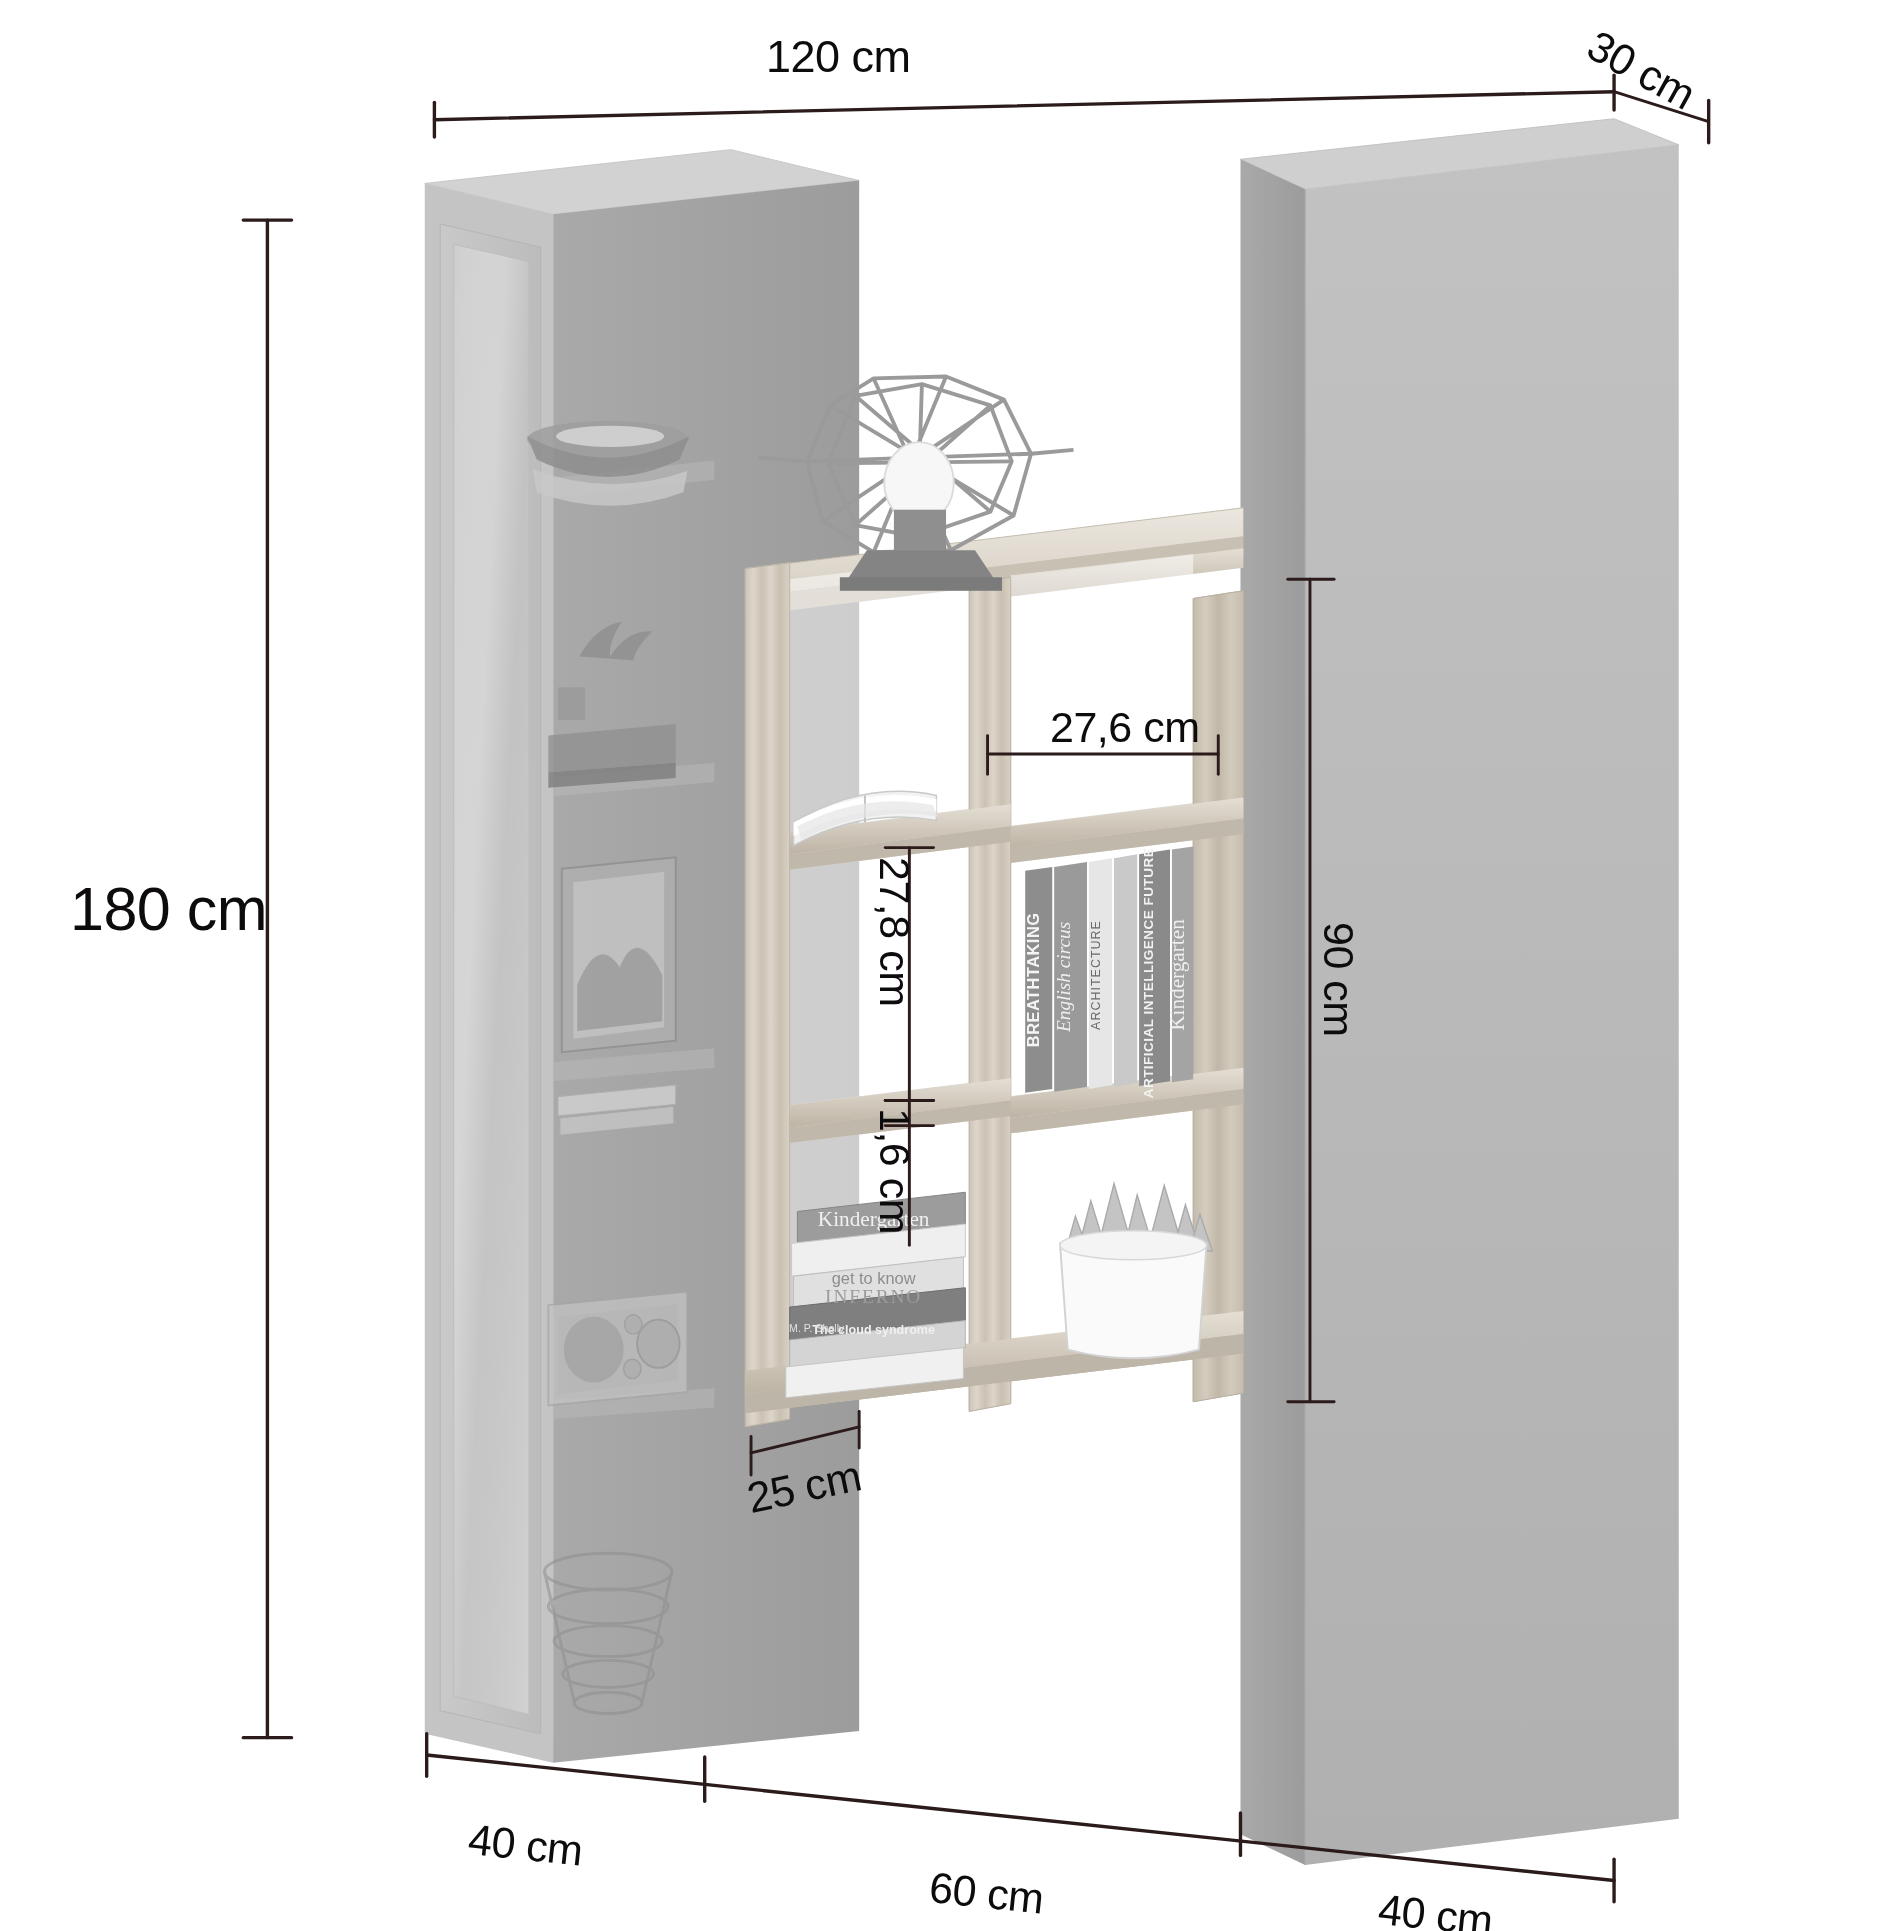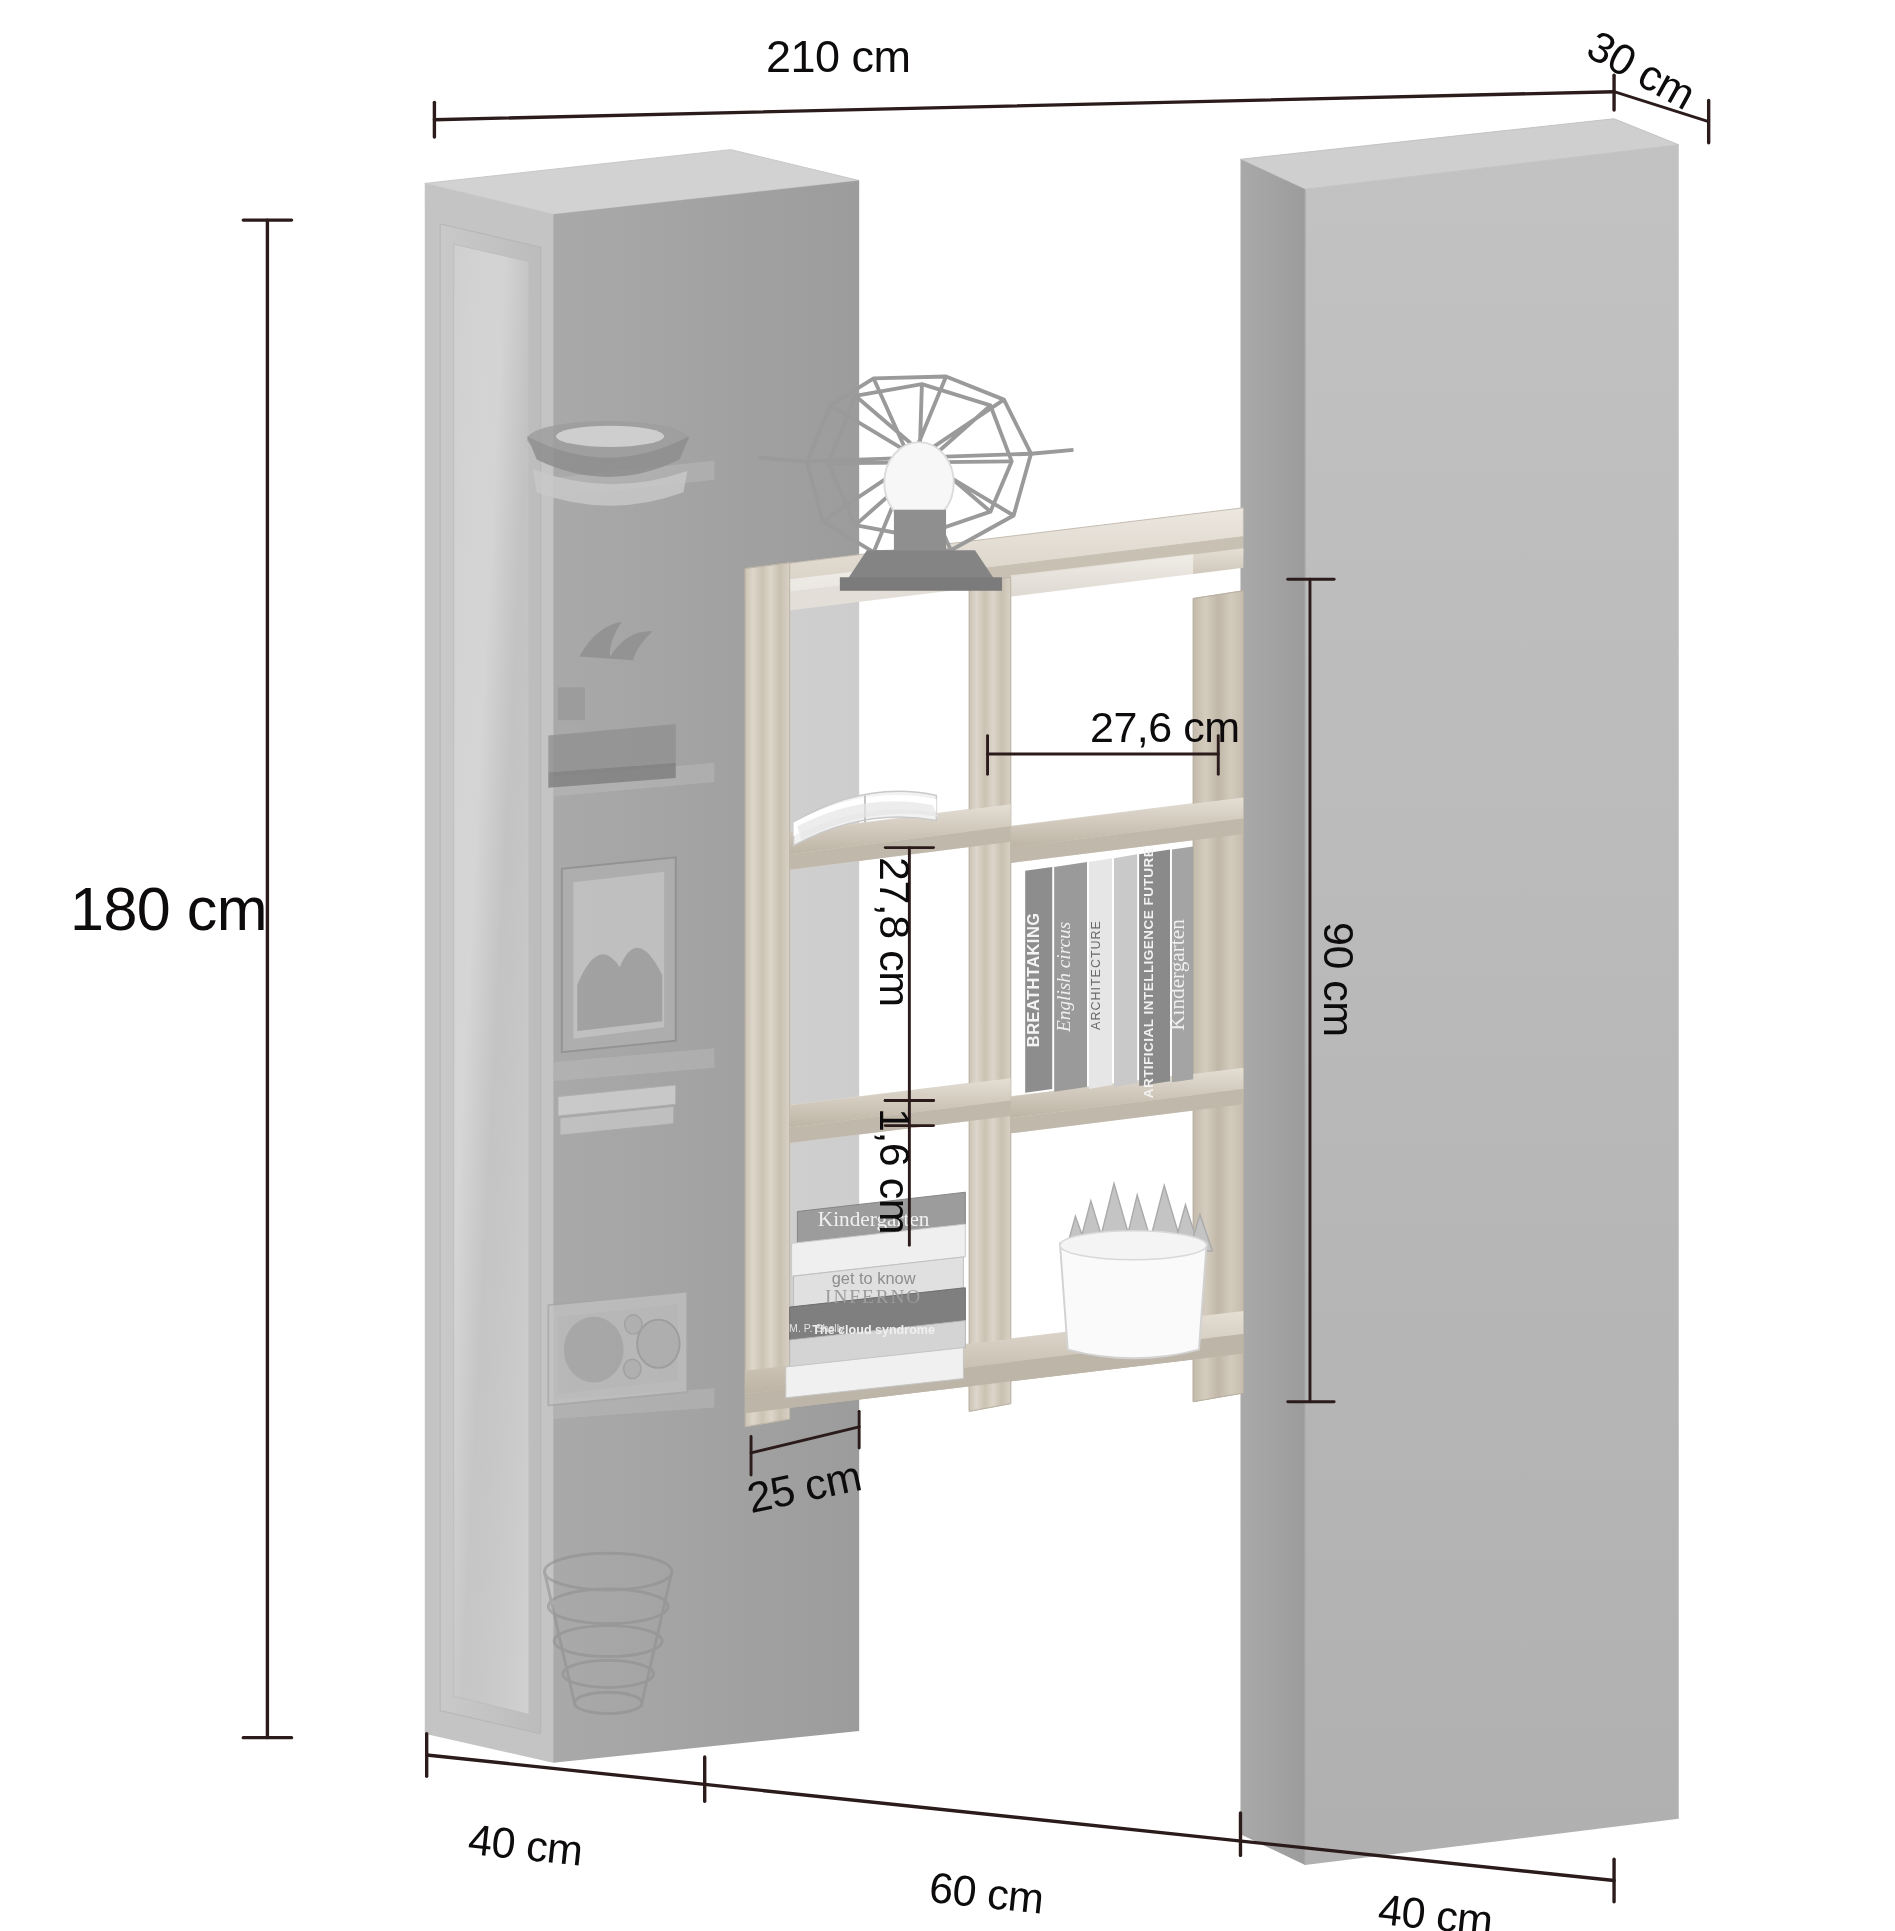--- a/index.html
+++ b/index.html
@@ -317,27 +317,27 @@
       <g>
         <line x1="442" y1="1818" x2="1672" y2="1948" stroke-width="3.5"></line>
         <line x1="442" y1="1796" x2="442" y2="1840" stroke-width="3.5"></line>
         <line x1="730" y1="1820" x2="730" y2="1866" stroke-width="3.5"></line>
         <line x1="1285" y1="1878" x2="1285" y2="1922" stroke-width="3.5"></line>
         <line x1="1672" y1="1926" x2="1672" y2="1970" stroke-width="3.5"></line>
       </g>
     </g>
   </svg>
 
-  <div class="dimlabel" style="left:766px; top:31px; font-size:45px;">210 cm</div>
+  <div class="dimlabel" style="left:766px; top:31px; font-size:45px;">120 cm</div>
 
   <div class="dimlabel" style="left:1603px; top:21px; font-size:43px; transform:rotate(29deg); transform-origin:left top;">30 cm</div>
 
   <div class="dimlabel" style="left:70px; top:874px; font-size:61px;">180 cm</div>
 
-  <div class="dimlabel" style="left:1050px; top:703px; font-size:43px;margin-left:40px;">27,6 cm</div>
+  <div class="dimlabel" style="left:1050px; top:703px; font-size:43px;">27,6 cm</div>
 
   <div class="dimlabel" style="left:919px; top:857px; font-size:43px; transform:rotate(90deg); transform-origin:left top;">27,8 cm</div>
 
   <div class="dimlabel" style="left:919px; top:1108px; font-size:43px; transform:rotate(90deg); transform-origin:left top;">1,6 cm</div>
 
   <div class="dimlabel" style="left:1363px; top:922px; font-size:43px; transform:rotate(90deg); transform-origin:left top;">90 cm</div>
 
   <div class="dimlabel" style="left:743px; top:1475px; font-size:43px; transform:rotate(-12deg); transform-origin:left top;">25 cm</div>
 
   <div class="dimlabel" style="left:471px; top:1815px; font-size:43px; transform:rotate(6deg); transform-origin:left top;">40 cm</div>

